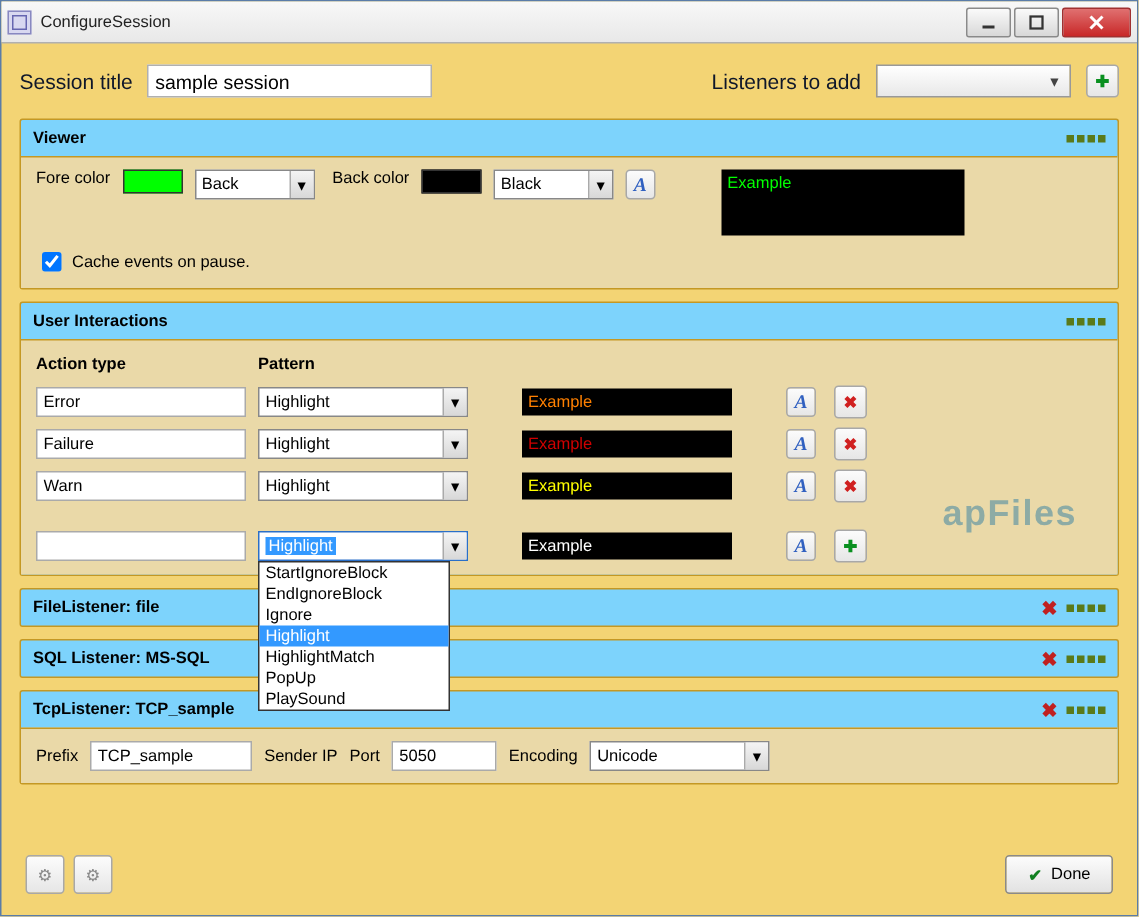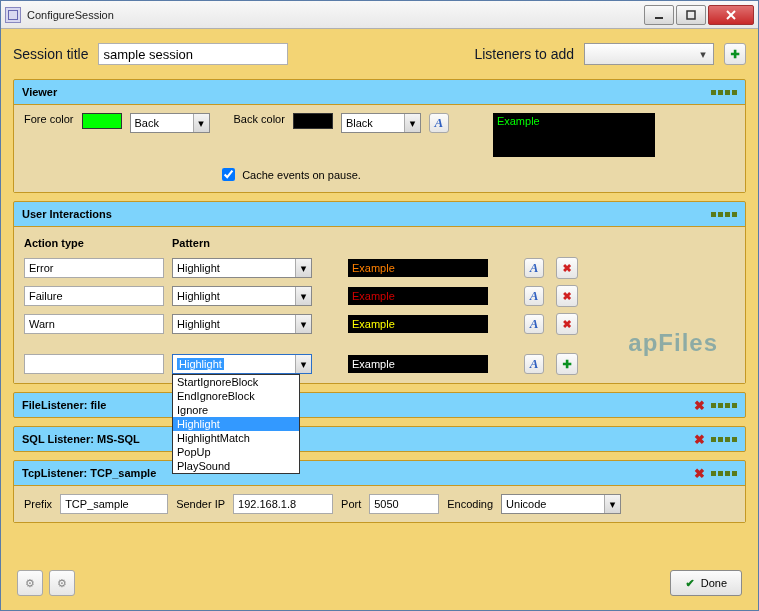--- a/index.html
+++ b/index.html
@@ -103,35 +103,35 @@
           </div>
       </div>
       <div class="section-body">
         <div class="row" style="align-items:flex-start">
           <span>Fore color</span>
           <div class="colswatch" style="background:#00ff00"></div>
           <div class="combo" style="width:80px">
             <span>Back</span>
             <div class="arr">▾</div>
           </div>
-          <span style="margin-left:16px">Back color</span>
+          <span style="margin-left:4px">Back color</span>
           <div class="colswatch" style="background:#000"></div>
           <div class="combo" style="width:80px">
             <span>Black</span>
             <div class="arr">▾</div>
           </div>
           <div class="font-icon">
               <span>A</span>
             </div>
           <span style="width:28px"></span>
           <div class="preview">
             <span style="color:#00ff00">Example</span>
           </div>
         </div>
-        <div class="row" style="justify-content:center; margin-top:8px; padding-right:180px;">
+        <div class="row" style="margin-top:8px; padding-right:180px;">
           <label class="chk">
             <input type="checkbox" checked="" style="">
             <span>Cache events on pause.</span>
           </label>
         </div>
       </div>
     </div>
 
     <div class="section" style="position:relative; overflow:visible;">
       <div class="section-hdr">
@@ -278,21 +278,20 @@
               <div class="hdr-dot"></div>
               <div class="hdr-dot"></div>
             </div>
         </div>
       </div>
       <div class="section-body">
         <div class="row">
           <span>Prefix</span>
           <input class="wht" style="width: 108px;" value="TCP_sample">
           <span>Sender IP</span>
-          <input class="wht" style="width: 100px;" value="192.168.1.8">
           <span>Port</span>
           <input class="wht" style="width: 70px;" value="5050">
           <span>Encoding</span>
           <div class="combo" style="width:120px">
             <span>Unicode</span>
             <div class="arr">▾</div>
           </div>
         </div>
       </div>
     </div>

